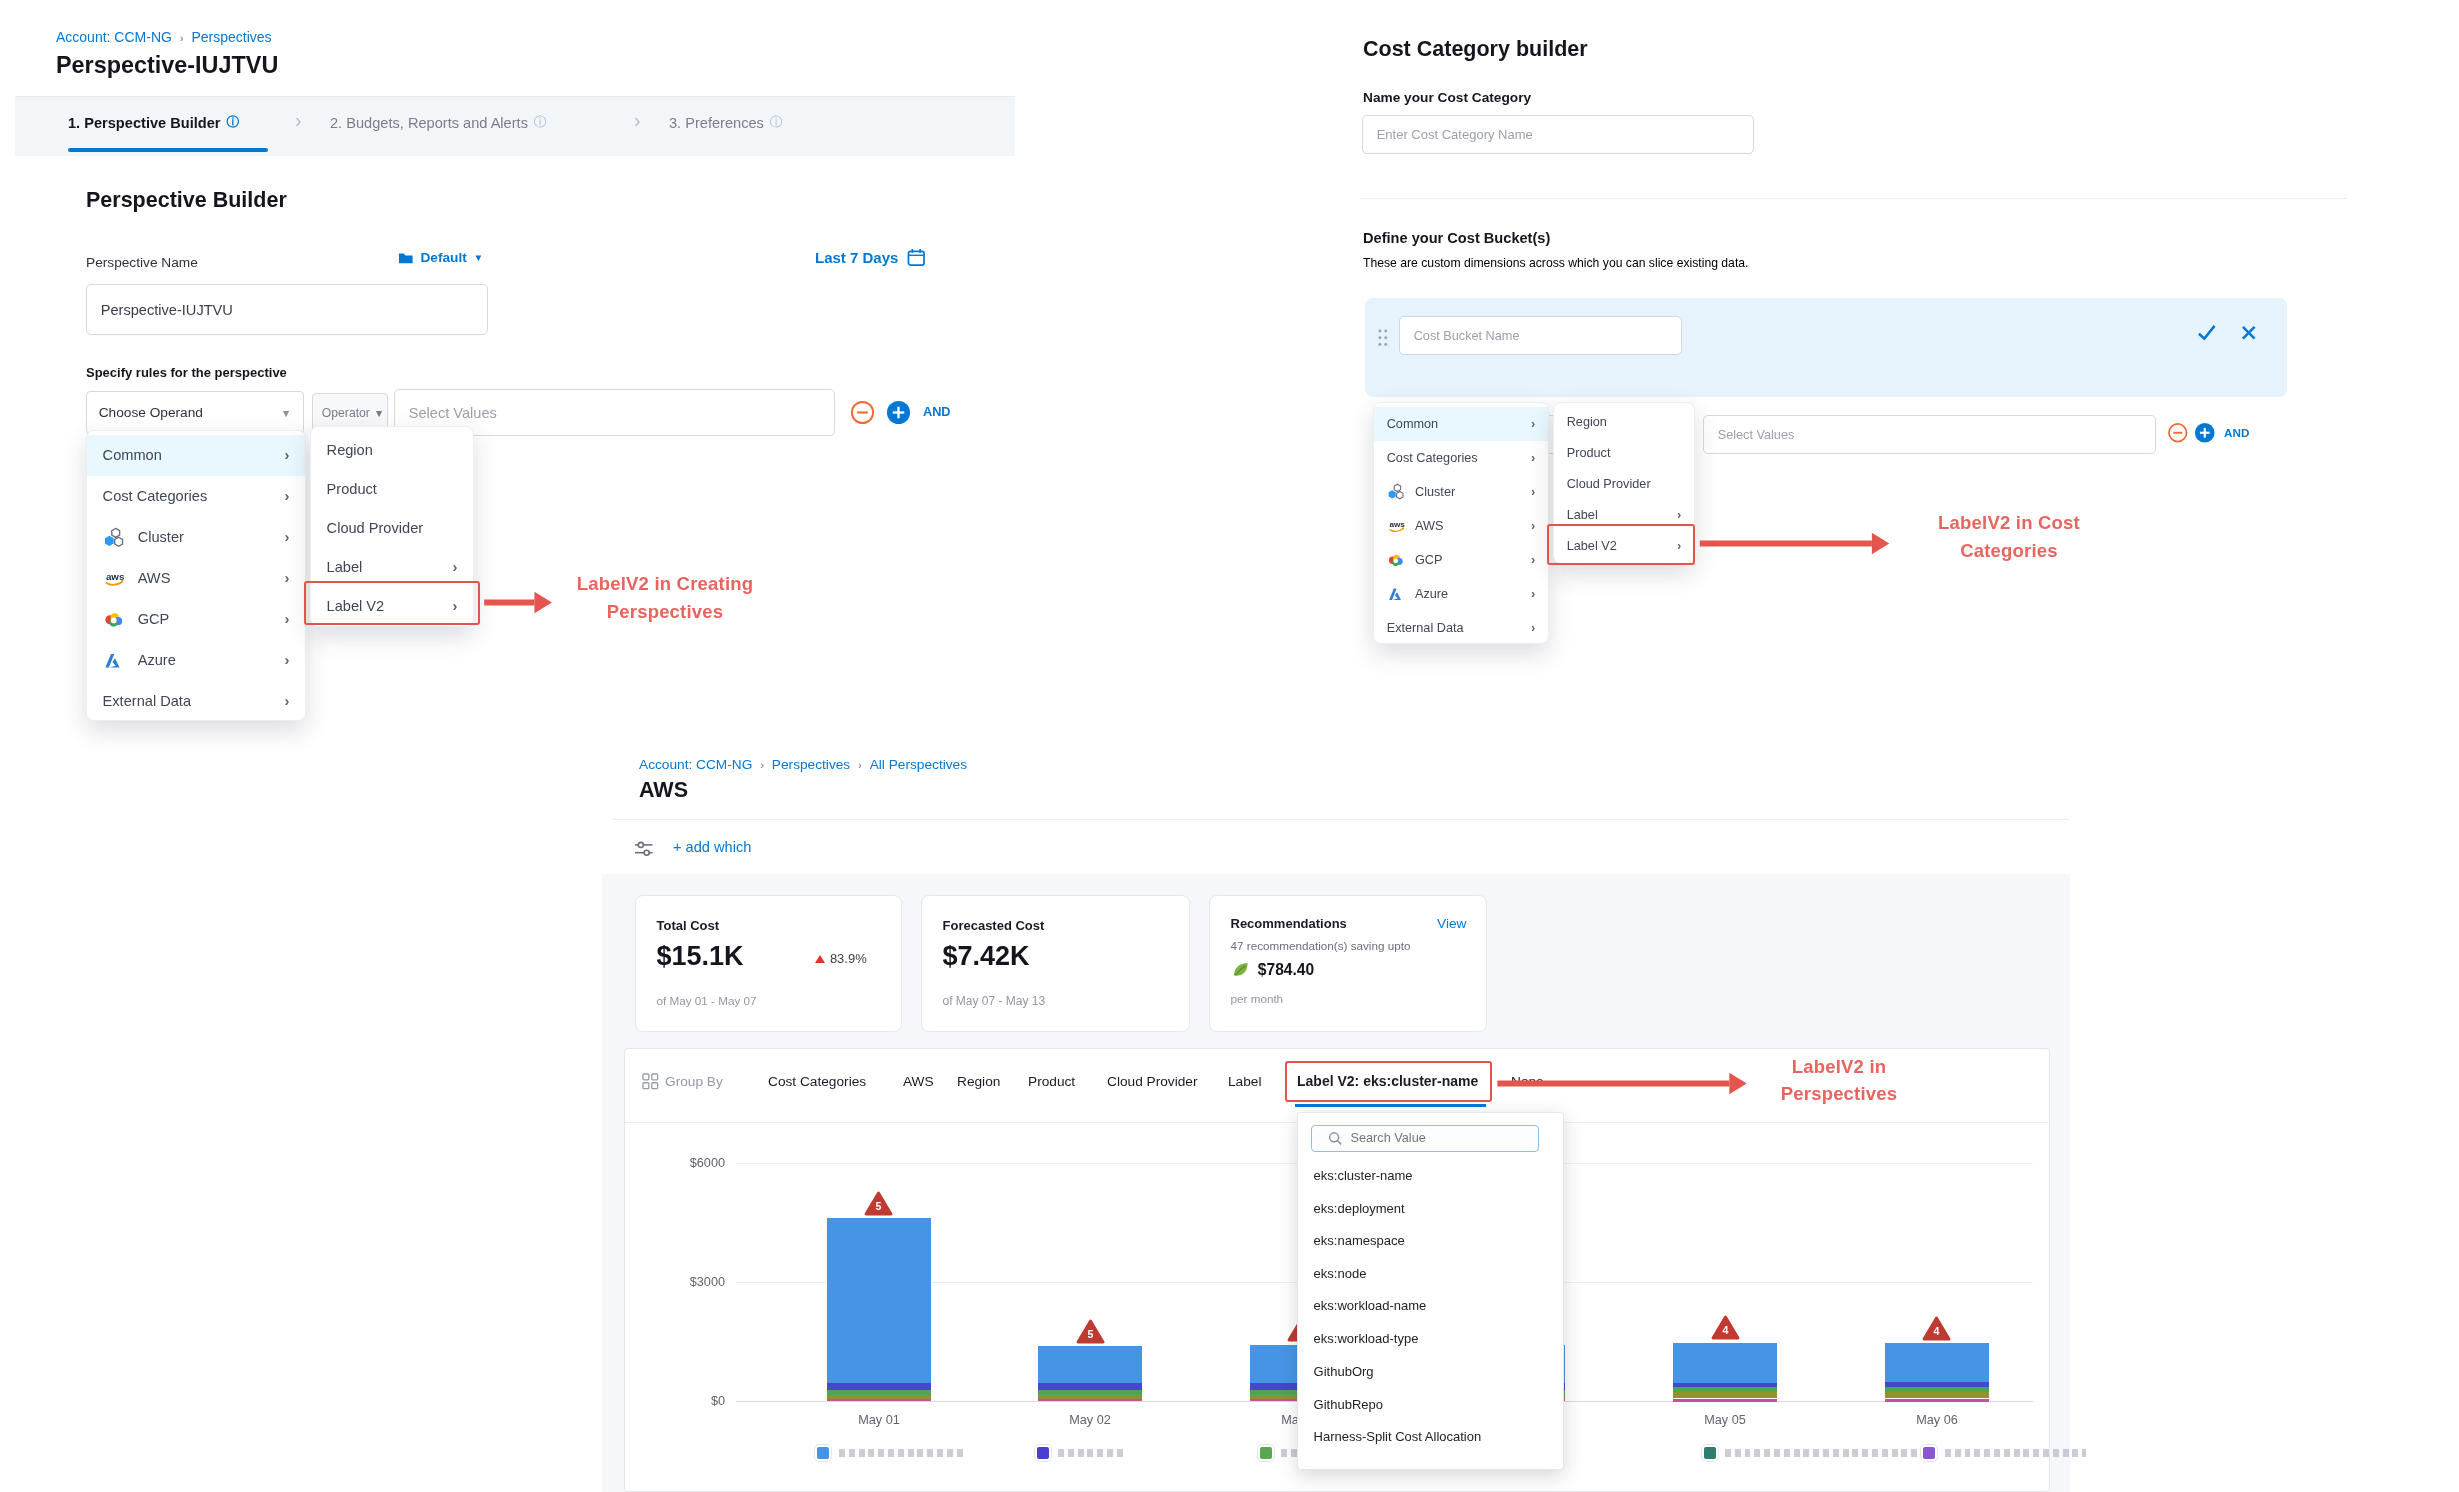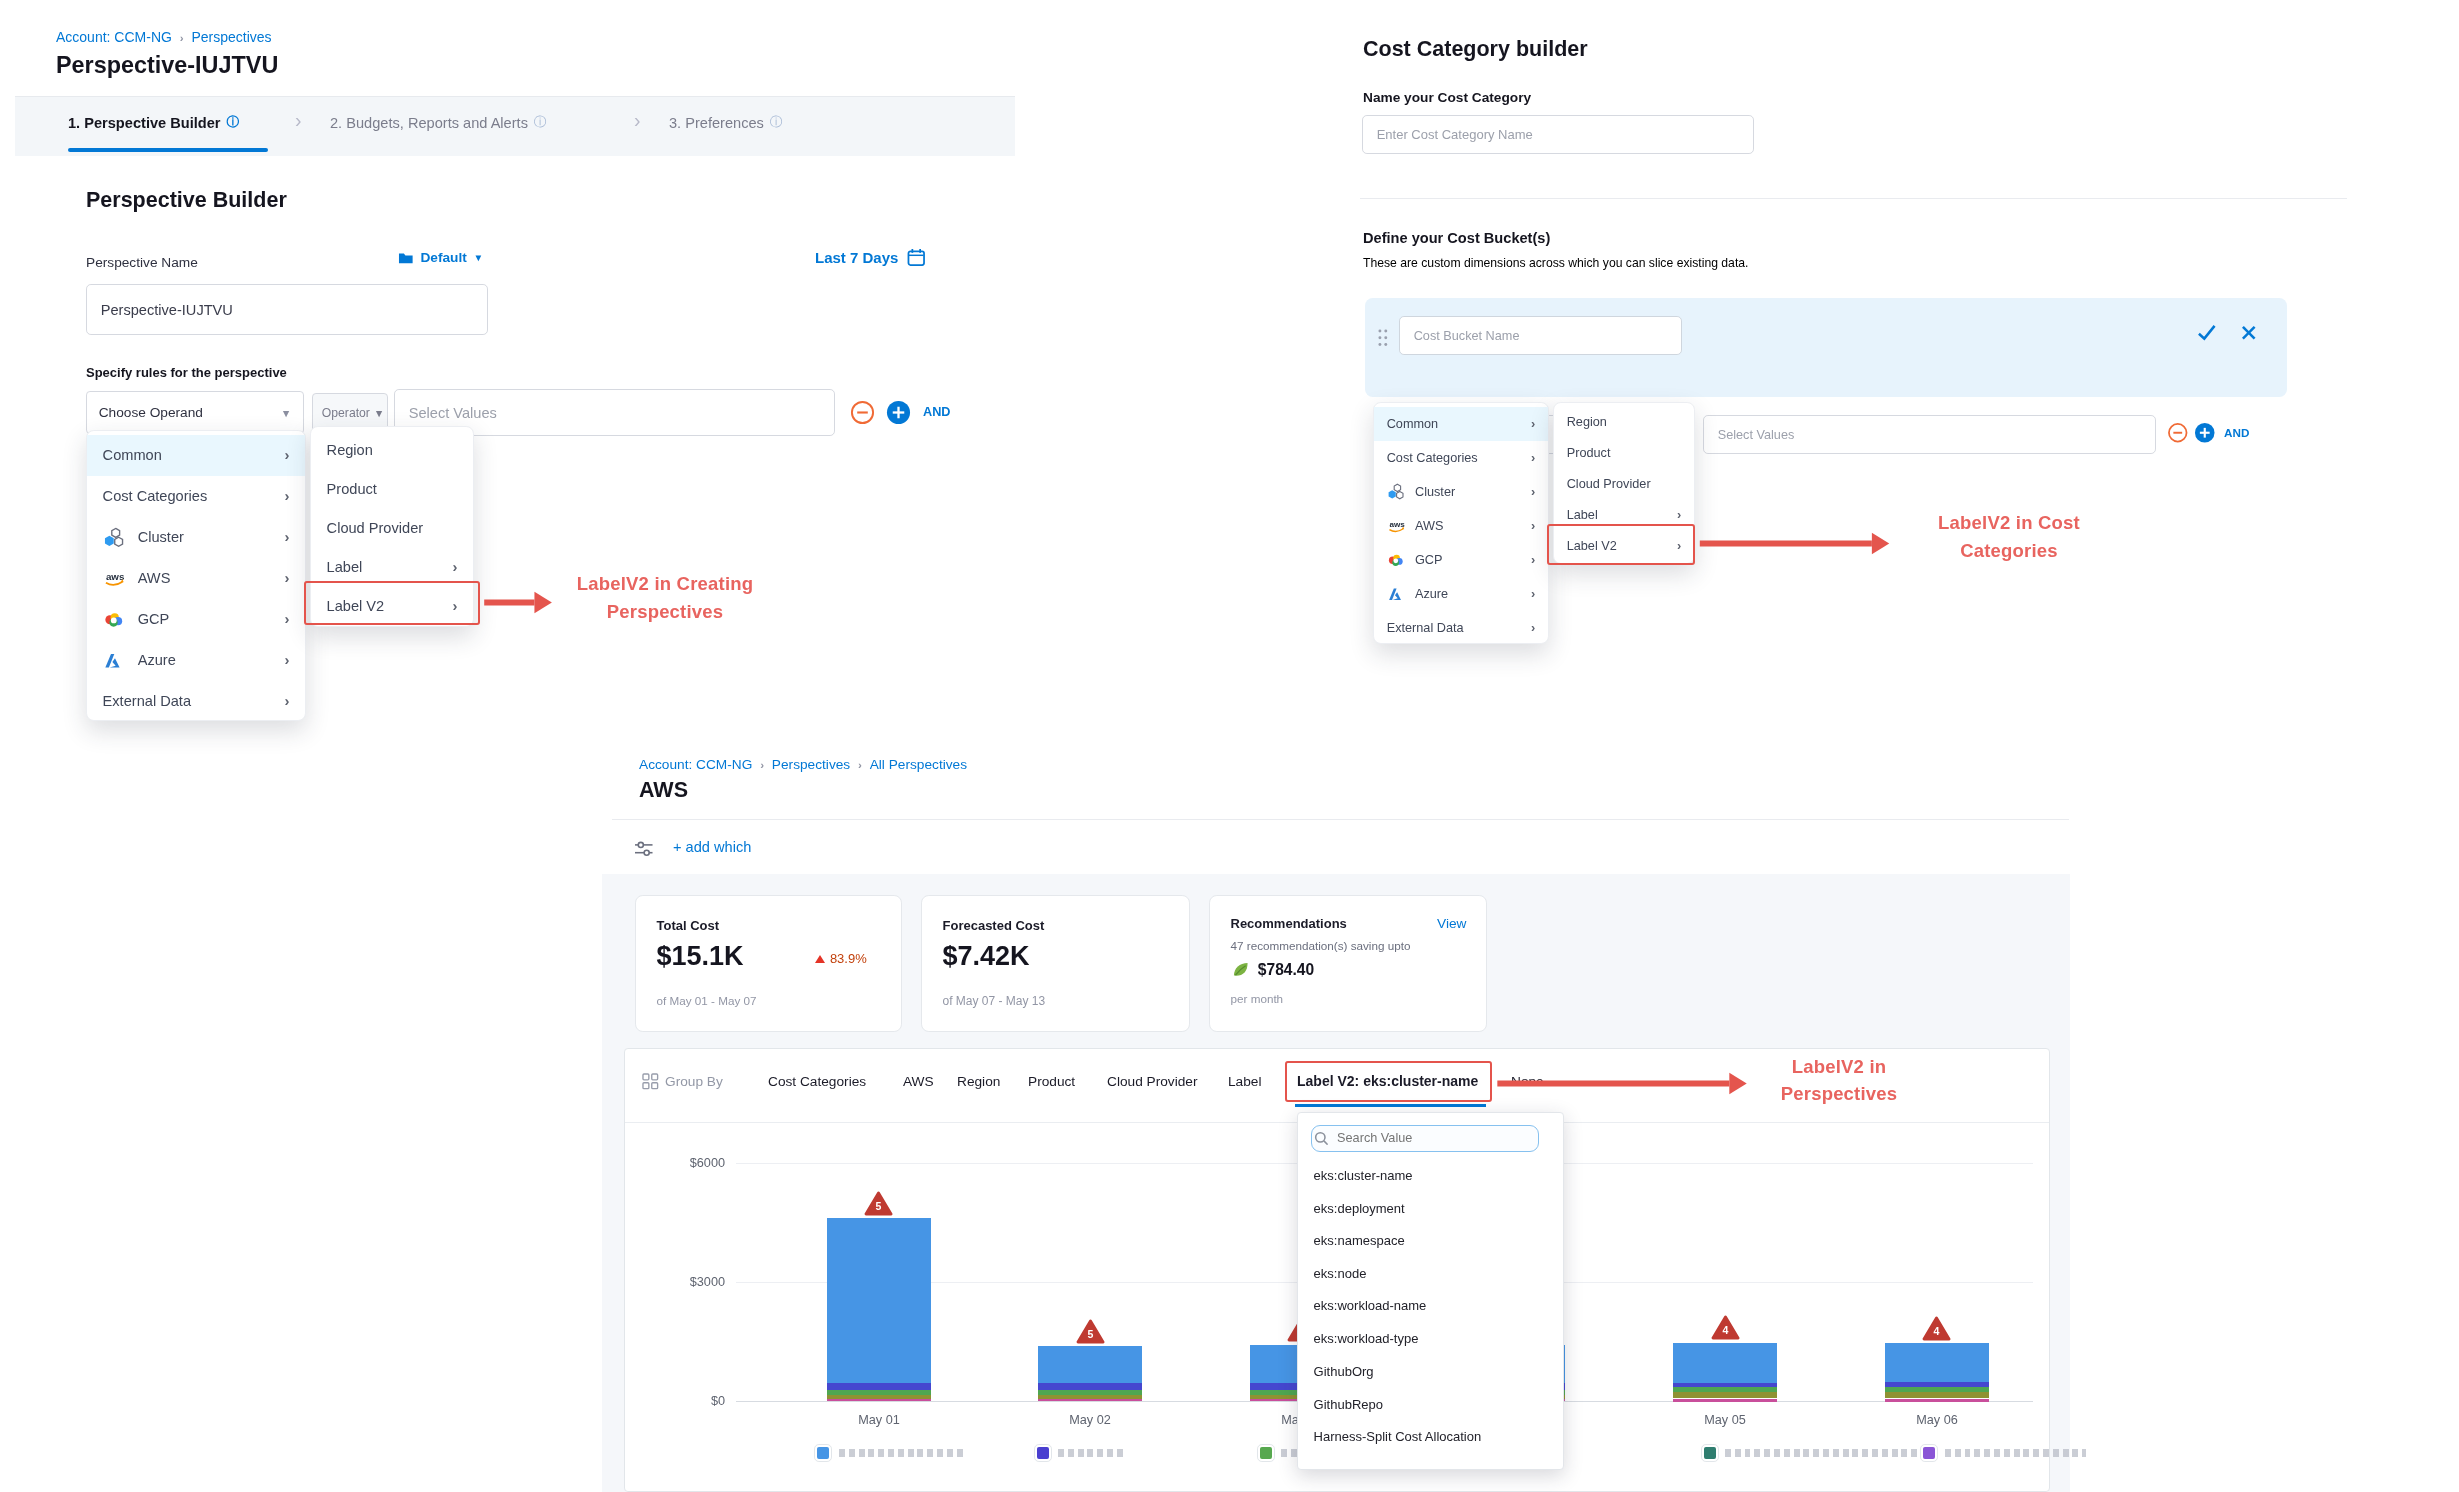--- a/index.html
+++ b/index.html
@@ -363,21 +363,21 @@
     </svg>
   <div class="abs" style="left:673px;top:839px;font-size:14.6px;color:#0278d5;">+ add which</div>
 
   <div class="abs" style="left:602px;top:874px;width:1468px;height:618px;background:#f5f7fa;"></div>
 
   <div class="abs card" style="left:635px;top:895px;width:267px;height:137px;">
     <div class="abs bold" style="left:20.5px;top:21.5px;font-size:13px;">Total Cost</div>
     <div class="abs" style="left:20.5px;top:45px;font-size:27px;font-weight:800;color:#15151f;">$15.1K</div>
     <div class="abs" style="left:179px;top:55px;display:flex;align-items:center;gap:4.9px;">
       <span style="width:0;height:0;border-left:5.9px solid transparent;border-right:5.9px solid transparent;border-bottom:8.8px solid #e43326;display:inline-block;"></span>
-      <span style="color:#c2410c;font-size:13px;">83.9%</span>
+      <span style="color:#404040;font-size:13px;">83.9%</span>
     </div>
     <div class="abs muted" style="left:20.5px;top:98px;font-size:11.7px;">of May 01 - May 07</div>
   </div>
   <div class="abs card" style="left:921px;top:895px;width:269px;height:137px;">
     <div class="abs bold" style="left:20.5px;top:21.5px;font-size:13px;">Forecasted Cost</div>
     <div class="abs" style="left:20.5px;top:45px;font-size:27px;font-weight:800;color:#15151f;">$7.42K</div>
     <div class="abs muted" style="left:20.5px;top:98px;font-size:12px;">of May 07 - May 13</div>
   </div>
   <div class="abs card" style="left:1209px;top:895px;width:278px;height:137px;">
     <div class="abs bold" style="left:20.5px;top:19.5px;font-size:13px;">Recommendations</div>
@@ -506,21 +506,21 @@
       <div class="strip" style="position:absolute;left:1058px;top:1449px;width:68px;"></div>
       <div class="chip" style="position:absolute;left:1258px;top:1445px;background:#57a84f;pointer-events:auto;"></div>
       <div class="strip" style="position:absolute;left:1281px;top:1449px;width:25px;"></div>
       <div class="chip" style="position:absolute;left:1702px;top:1445px;background:#2e7d6f;pointer-events:auto;"></div>
       <div class="strip" style="position:absolute;left:1725px;top:1449px;width:210px;"></div>
       <div class="chip" style="position:absolute;left:1921px;top:1445px;background:#8a55d6;pointer-events:auto;"></div>
       <div class="strip" style="position:absolute;left:1945px;top:1449px;width:141px;"></div>
     </div>
 
   <div class="abs dd" style="left:1297px;top:1112px;width:265px;height:356px;">
-    <div class="abs" style="left:12.7px;top:11.7px;width:228px;height:27px;border:1.5px solid #86c1ef;border-radius:9px;background:#fbfdff;display:flex;align-items:center;padding:0 2px;box-sizing:border-box;gap:6.8px;">
+    <div class="abs" style="left:12.7px;top:11.7px;width:228px;height:27px;border:1.5px solid #86c1ef;border-radius:4px;background:#fbfdff;display:flex;align-items:center;padding:0 16px;box-sizing:border-box;gap:6.8px;">
       <svg width="14.6" height="14.6" viewBox="0 0 15 15">
           <circle cx="6.5" cy="6.5" r="4.8" fill="none" stroke="#8b919c" stroke-width="1.6"></circle>
           <line x1="10.2" y1="10.2" x2="14" y2="14" stroke="#8b919c" stroke-width="1.6"></line>
         </svg>
       <input style="border: none; outline: none; background: transparent; font-family: inherit; font-size: 12.7px; color: rgb(58, 60, 75); width: 176px;" placeholder="Search Value">
     </div>
     <div class="dd-item" style="top:55px;">eks:cluster-name</div>
     <div class="dd-item" style="top:88px;">eks:deployment</div>
     <div class="dd-item" style="top:120px;">eks:namespace</div>
     <div class="dd-item" style="top:153px;">eks:node</div>

